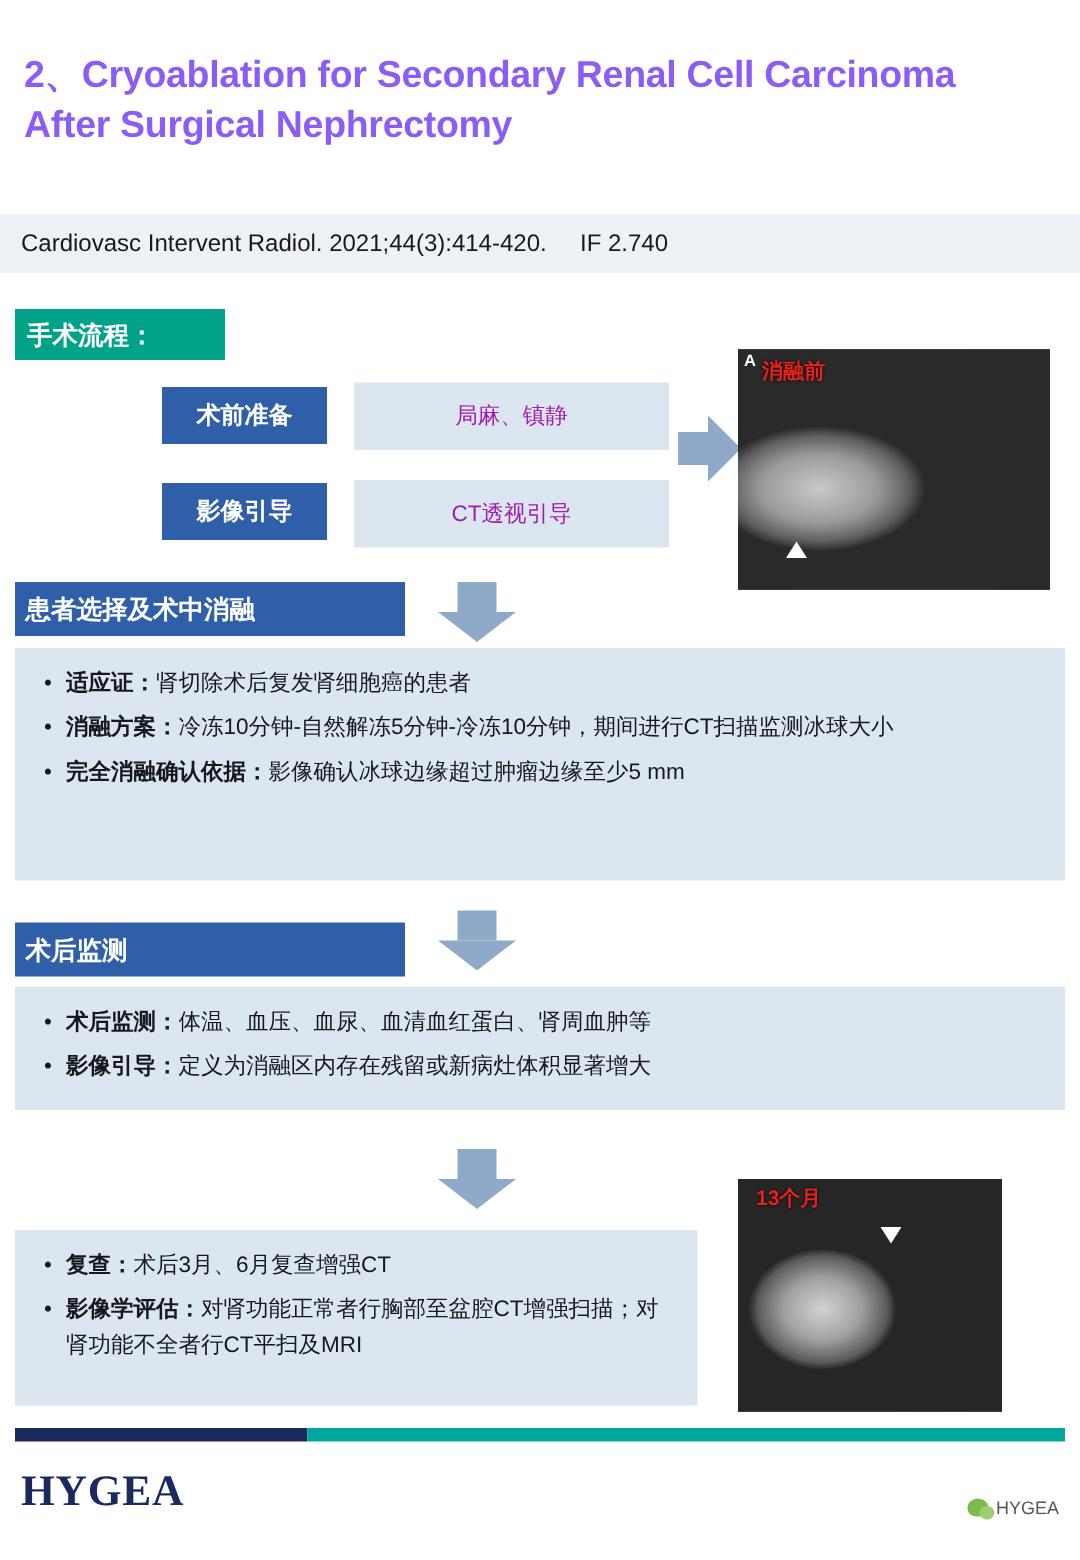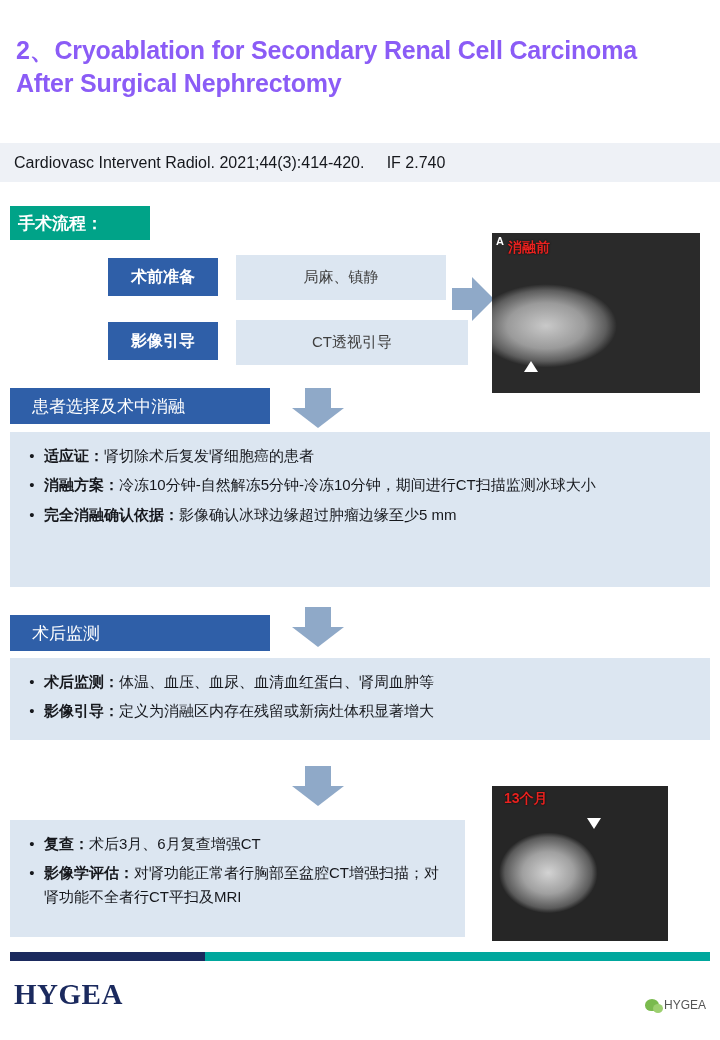--- a/index.html
+++ b/index.html
@@ -57,37 +57,37 @@
     font-size: 16px; font-weight: bold;
     display: flex; align-items: center; justify-content: center;
   }
   #lbl-pre { left: 108px; top: 258px; width: 110px; height: 38px; }
   #lbl-guide { left: 108px; top: 322px; width: 110px; height: 38px; }
 
   .blue-wide {
     position: absolute;
     background: #2f5fa8;
     color: #ffffff;
-    font-size: 17px; font-weight: normal;
+    font-size: 17px; font-weight: bold;
     display: flex; align-items: center;
-    padding-left: 22px;
+    padding-left: 7px;
   }
   #lbl-selection { left: 10px; top: 388px; width: 260px; height: 36px; }
   #lbl-postmon { left: 10px; top: 615px; width: 260px; height: 36px; }
 
   
   .lt-box {
     position: absolute;
     background: #dce6f1;
-    color: #404040;
+    color: #a21caf;
     font-size: 15px;
     display: flex; align-items: center; justify-content: center;
   }
   #box-pre { left: 236px; top: 255px; width: 210px; height: 45px; }
-  #box-guide { left: 236px; top: 320px; width: 232px; height: 45px; }
+  #box-guide { left: 236px; top: 320px; width: 210px; height: 45px; }
 
   
   .panel {
     position: absolute;
     background: #dce6f1;
   }
   #panel1 { left: 10px; top: 432px; width: 700px; height: 155px; }
   #panel2 { left: 10px; top: 658px; width: 700px; height: 82px; }
   #panel3 { left: 10px; top: 820px; width: 455px; height: 117px; }
 

